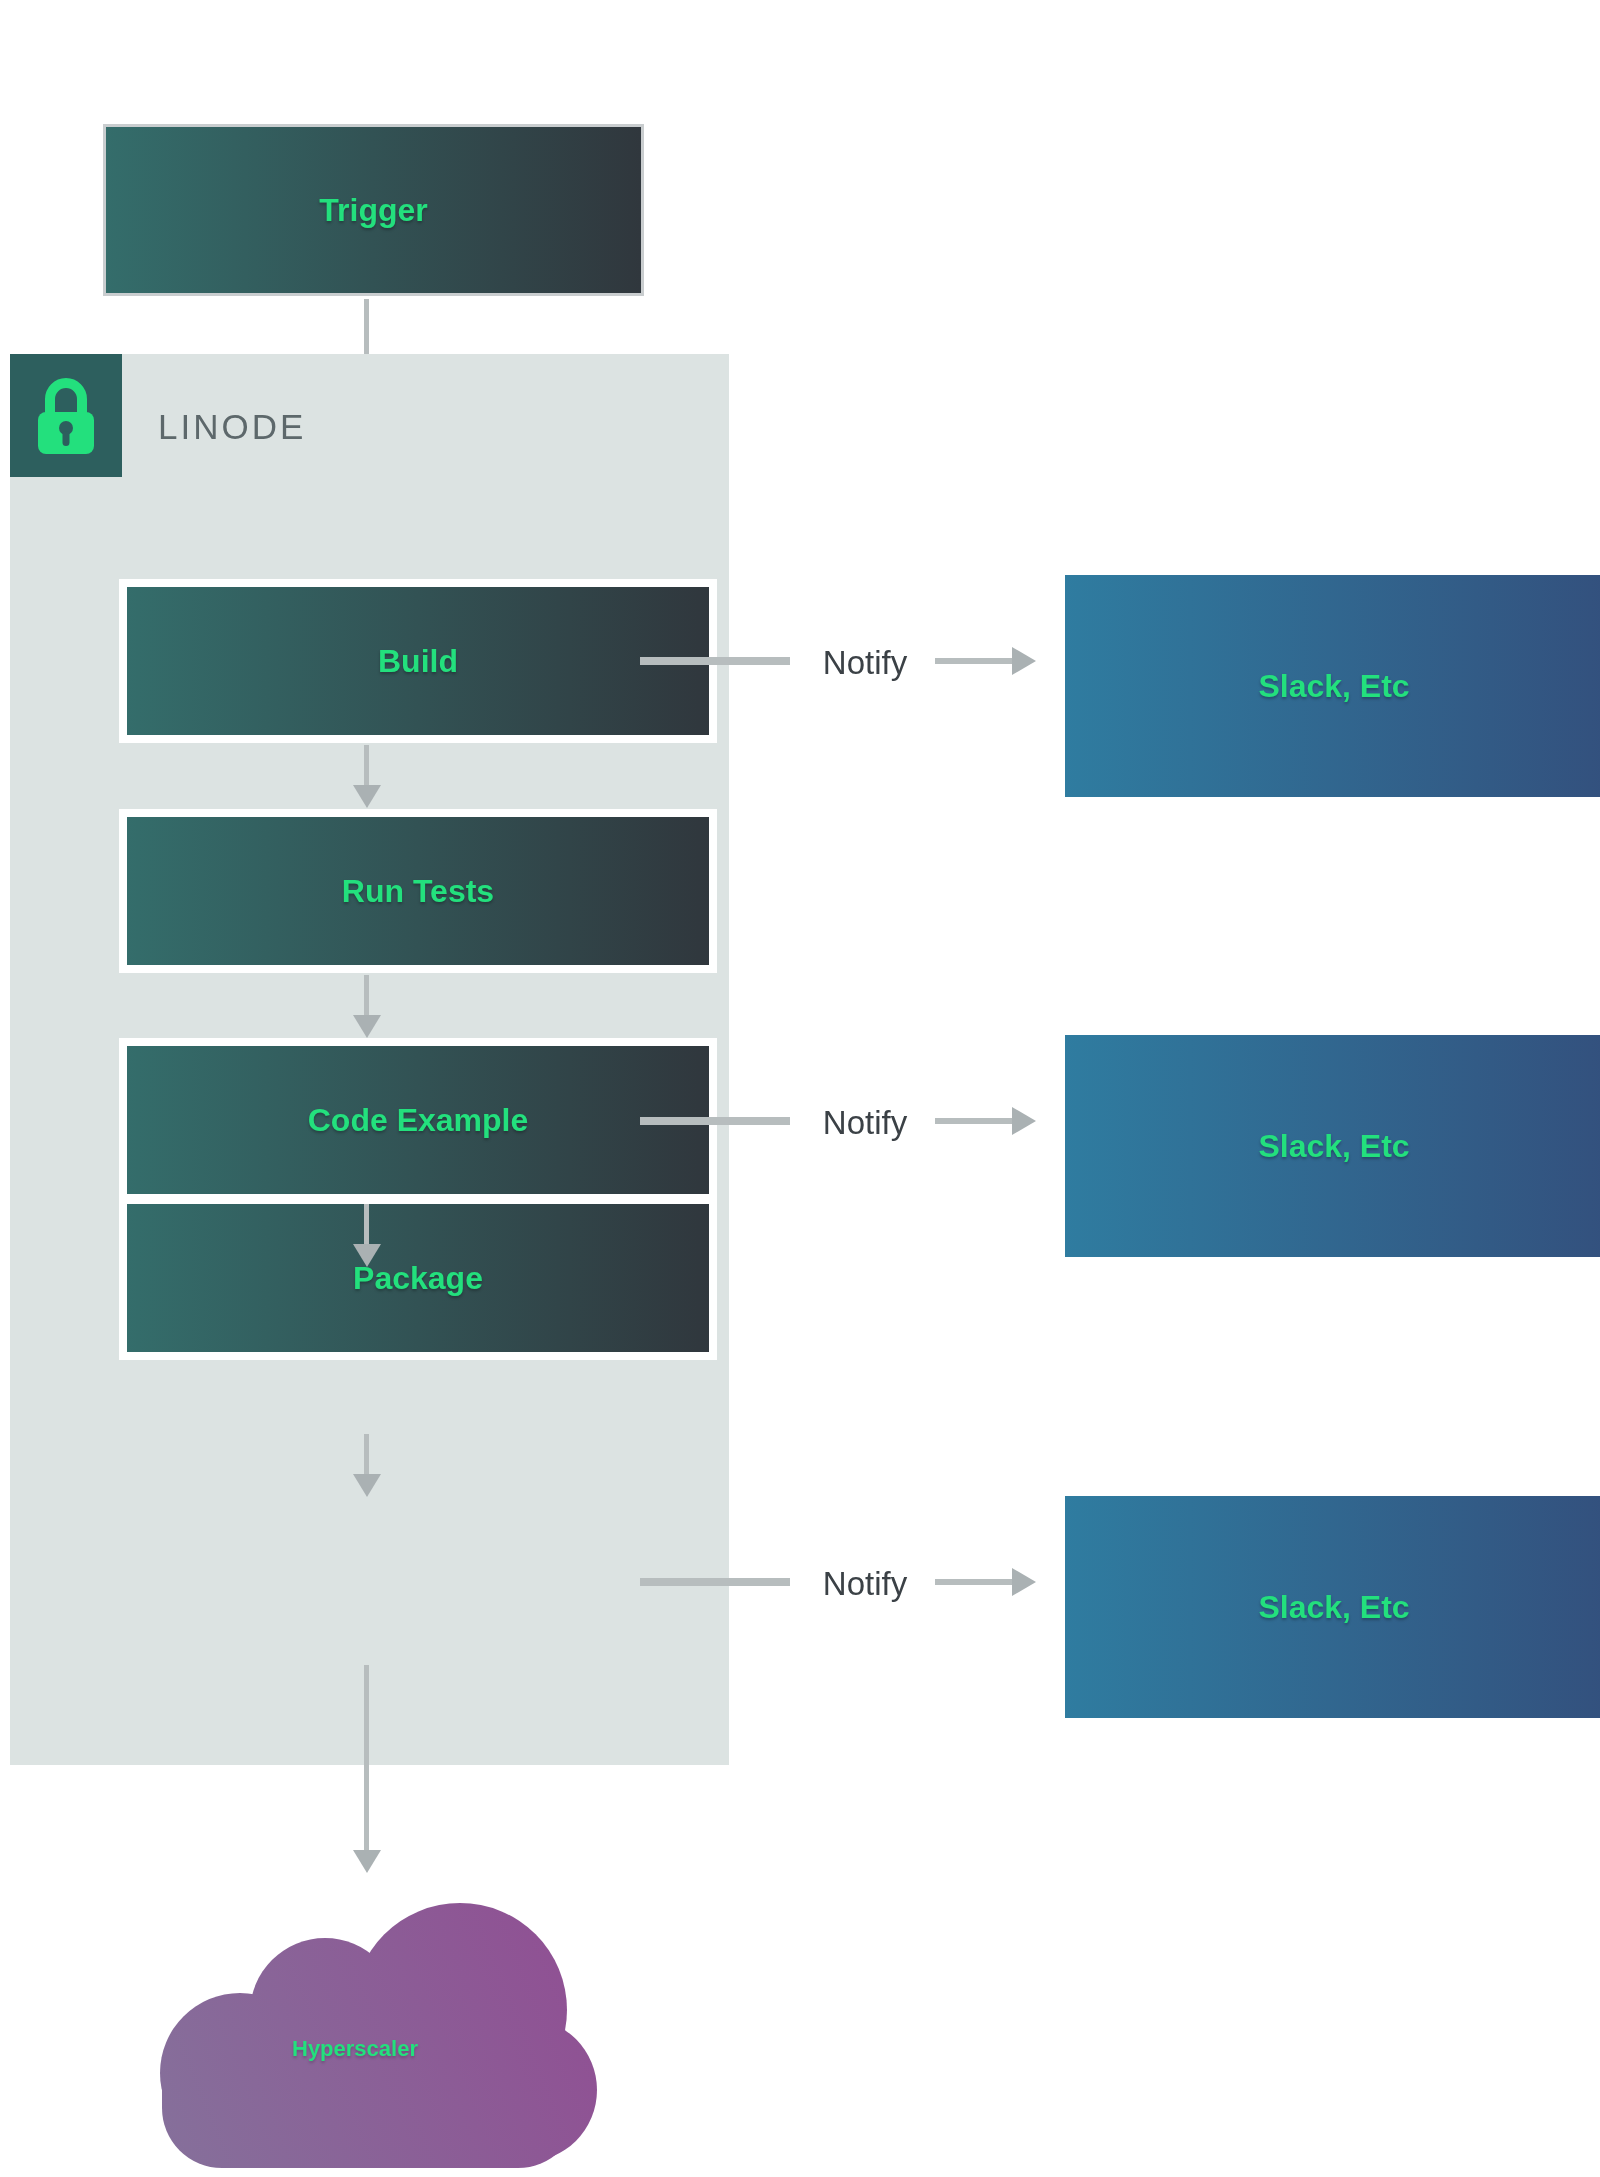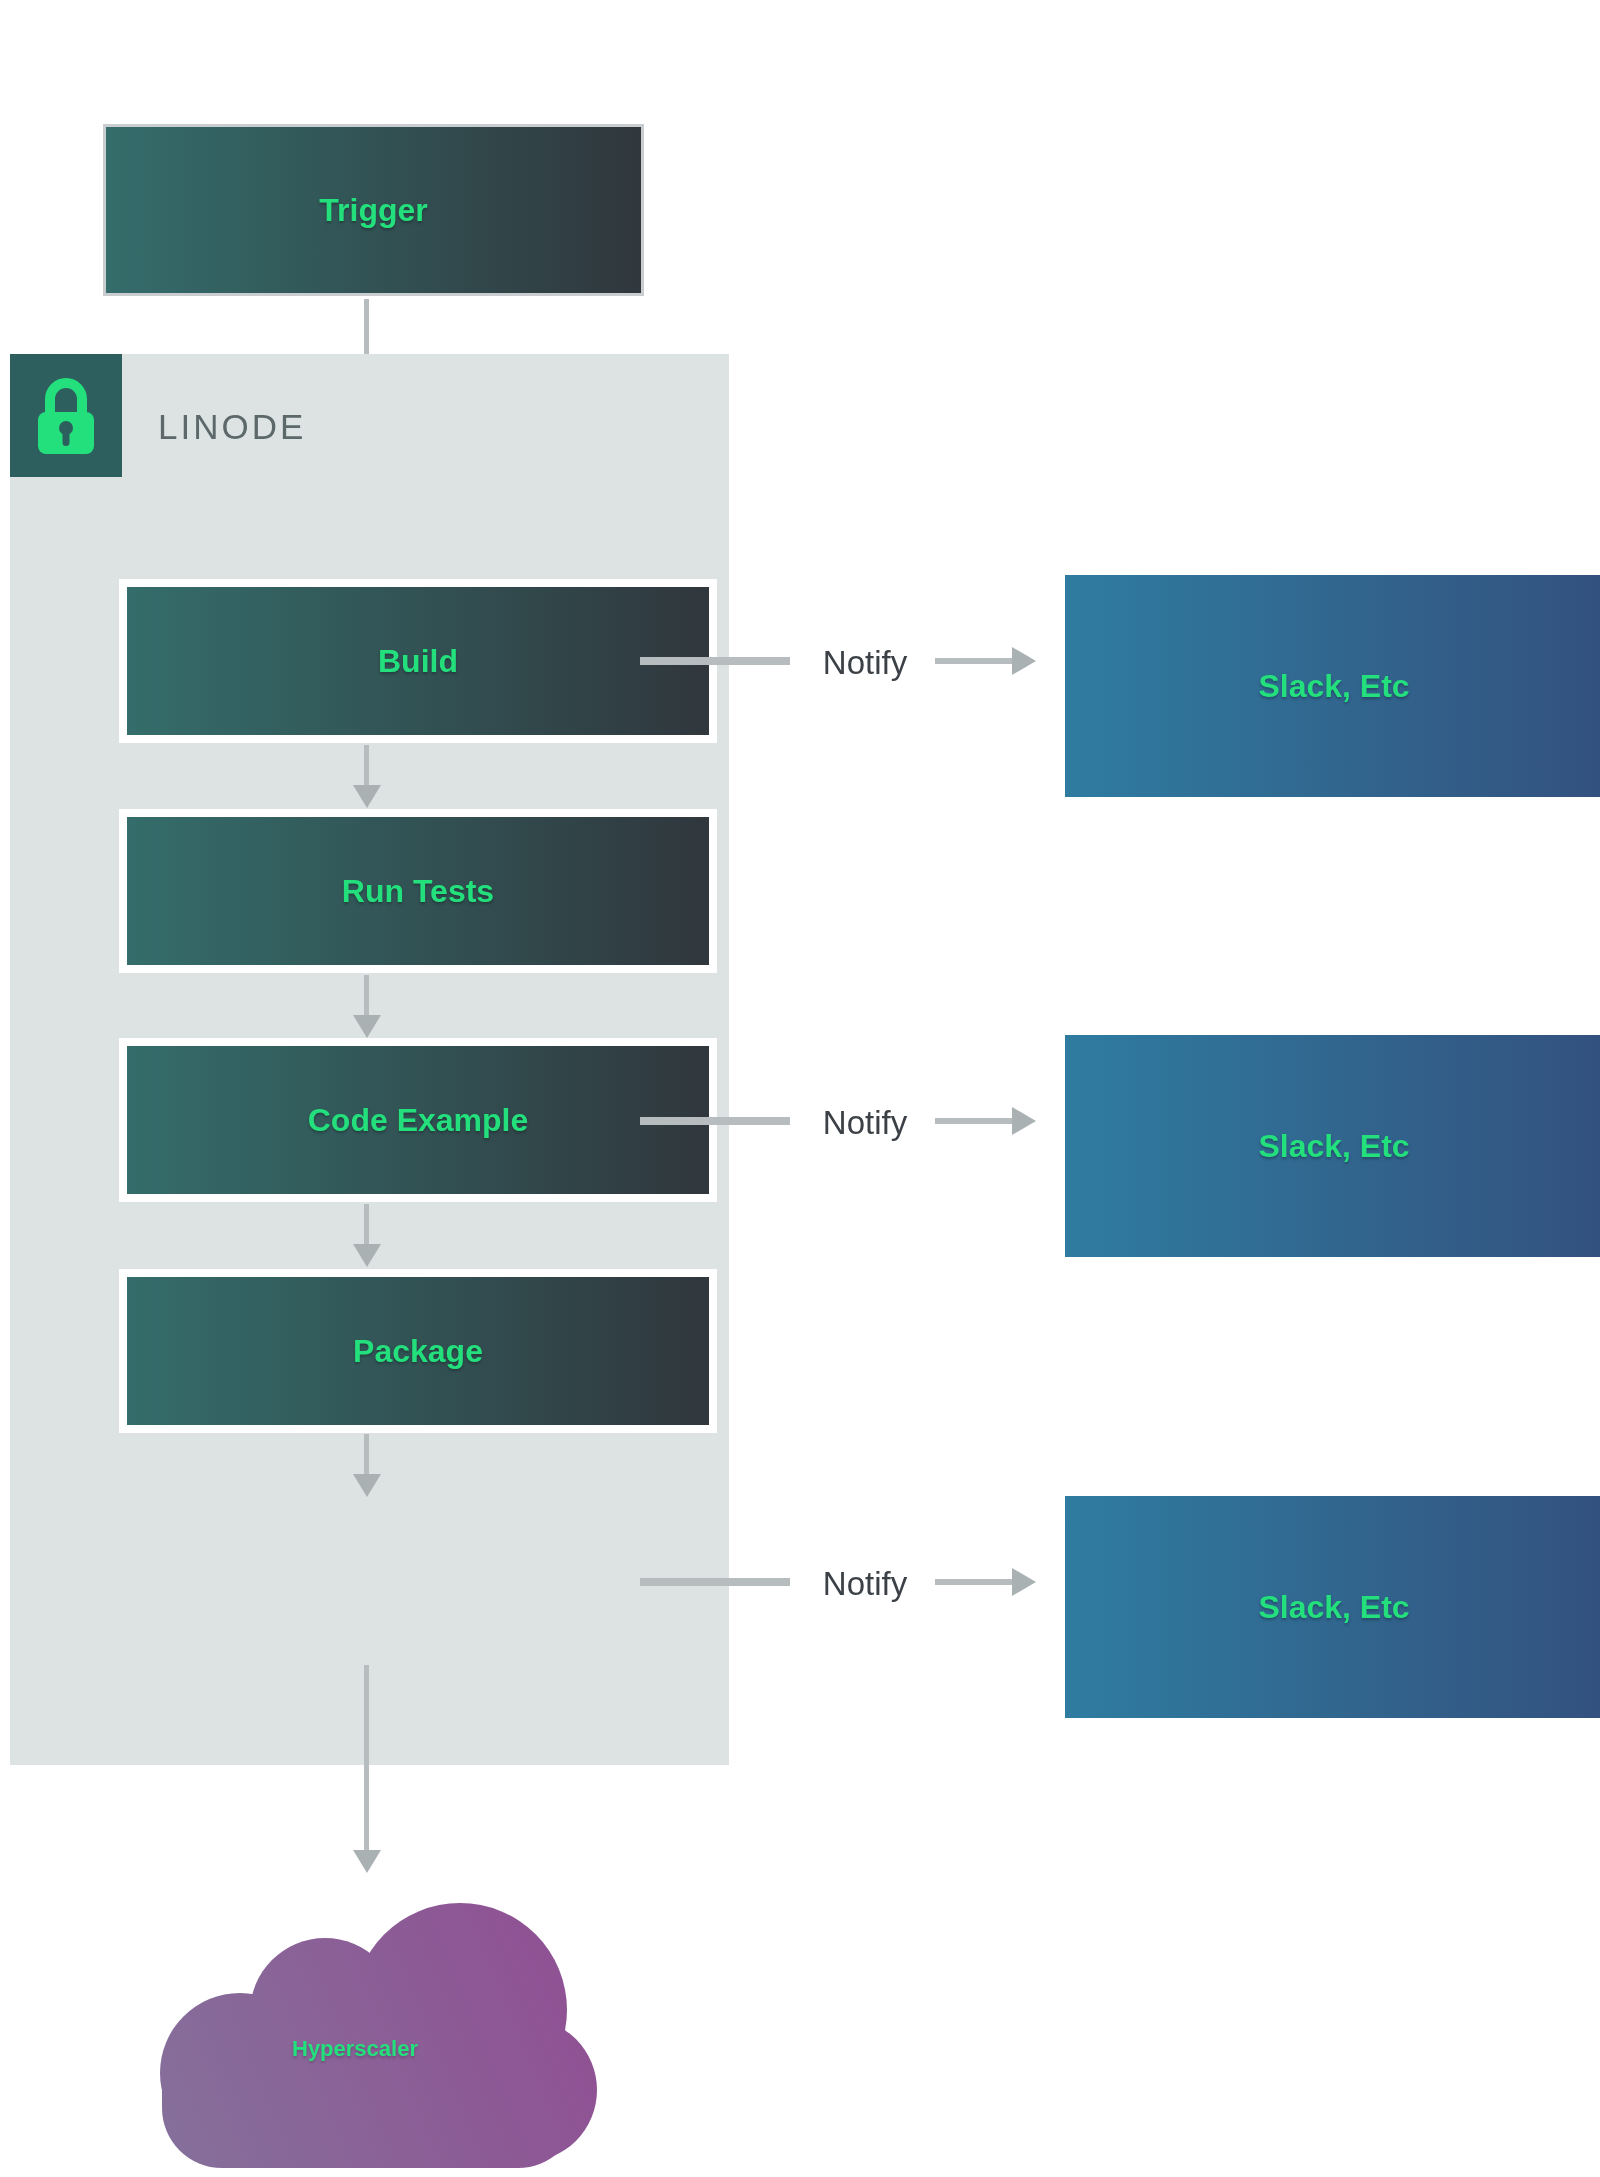--- a/index.html
+++ b/index.html
@@ -117,21 +117,21 @@
 
   <div class="node stage-box" style="top:579px;">
     <span>Build</span>
   </div>
   <div class="node stage-box" style="top:809px;text-align:right;">
     <span>Run Tests</span>
   </div>
   <div class="node stage-box" style="top:1038px;">
     <span>Code Example</span>
   </div>
-  <div class="node stage-box" style="top:1269px;">
+  <div class="node stage-box" style="top:1196px;">
     <span>Package</span>
   </div>
 
   <div class="vline" style="left:364px;top:745px;height:42px;"></div>
   <div class="vhead" style="left:353px;top:785px;"></div>
 
   <div class="vline" style="left:364px;top:975px;height:42px;"></div>
   <div class="vhead" style="left:353px;top:1015px;"></div>
 
   <div class="vline" style="left:364px;top:1204px;height:42px;"></div>

